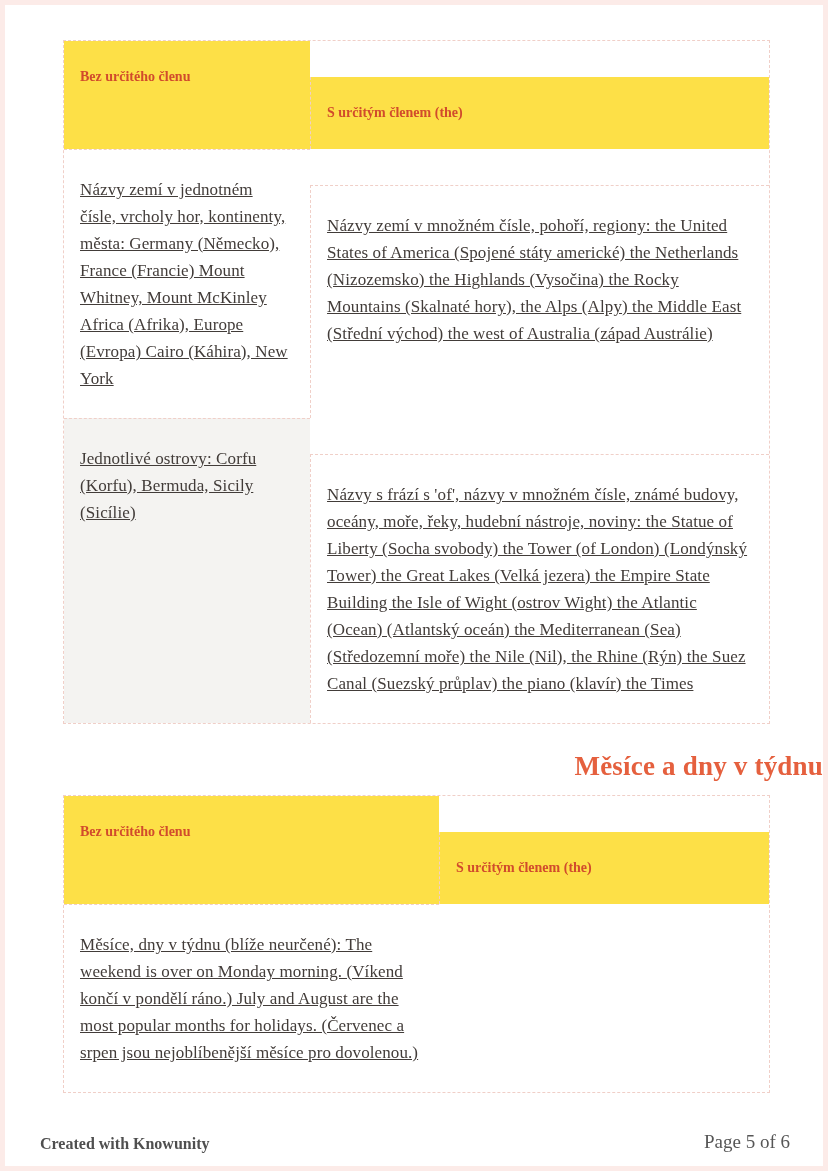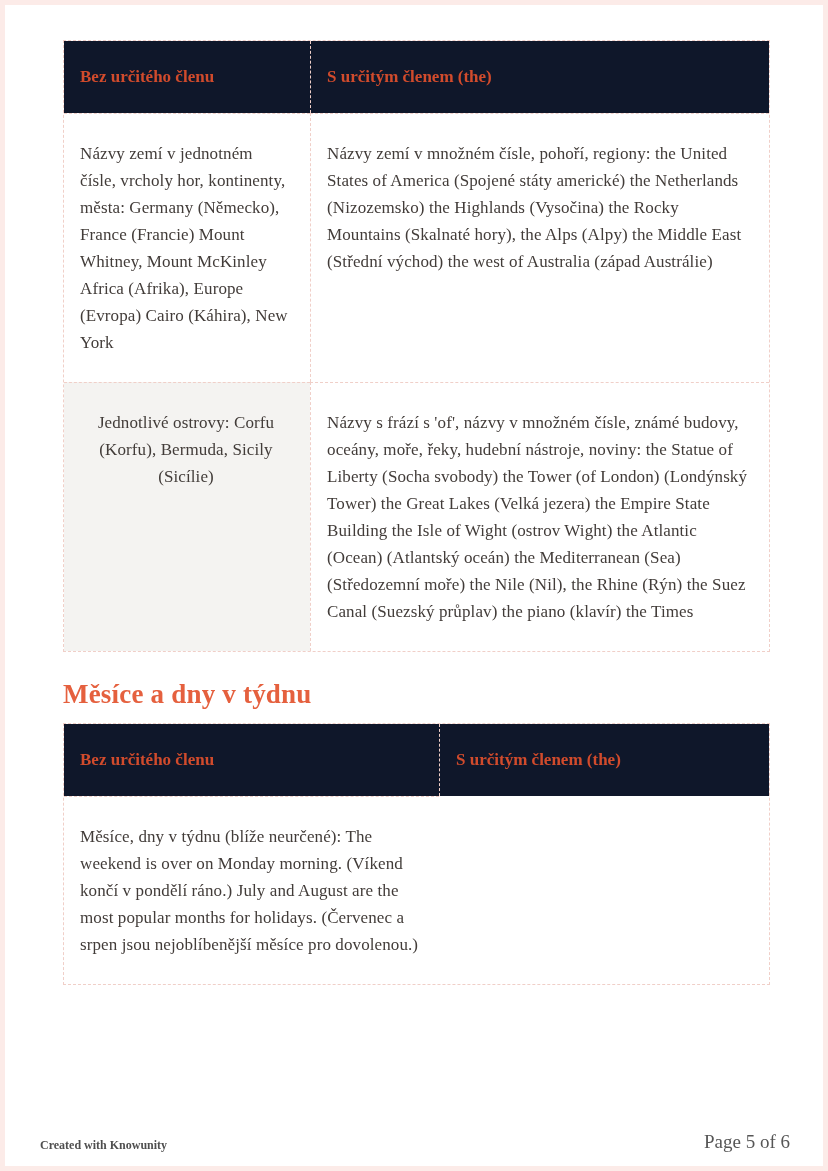--- a/index.html
+++ b/index.html
@@ -25,42 +25,43 @@
   .cell {
     box-sizing: border-box;
     padding: 26px 18px 26px 16px;
     font-size: 17px;
     line-height: 27px;
     color: #423c39;
     letter-spacing: 0.1px;
   }
   .hcell {
     box-sizing: border-box;
-    background: #0f172a;
+    background: #fde047;
     color: #d14b2c;
     font-weight: bold;
-    font-size: 17px;
+    font-size: 14px;
     line-height: 20px;
     padding: 26px 18px 26px 16px;
   }
-  .col2 { border-left: 1px dashed #f0cfc8; }
-  .row-top { border-top: 1px dashed #f0cfc8; }
-  .row-alt { background: #f4f3f1; text-align: center; }
+  .col2 { border-left: 1px dashed #f0cfc8; margin-top: 36px; }
+  .row-top { border-top: 1px dashed #f0cfc8; text-decoration: underline; }
+  .row-alt { background: #f4f3f1; }
   .section-heading {
     margin: 27px 0 13px 58px;
     font-size: 27px;
     font-weight: bold;
     color: #e5603e;
     letter-spacing: 0.2px;
+    text-align: right;
   }
   .footer-left {
     position: absolute;
     left: 35px;
     bottom: 13px;
-    font-size: 12px;
+    font-size: 16px;
     font-weight: bold;
     color: #4f4f4f;
     margin-top: 12px;
   }
   .footer-right {
     position: absolute;
     right: 33px;
     bottom: 13px;
     font-size: 19px;
     color: #565656;

